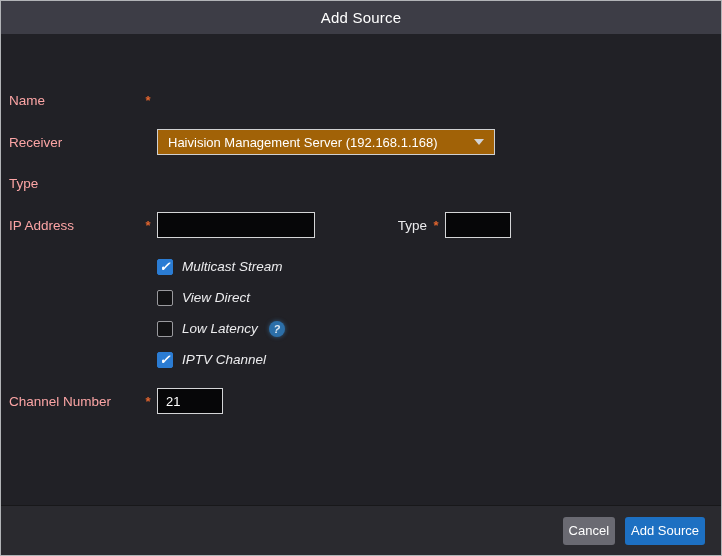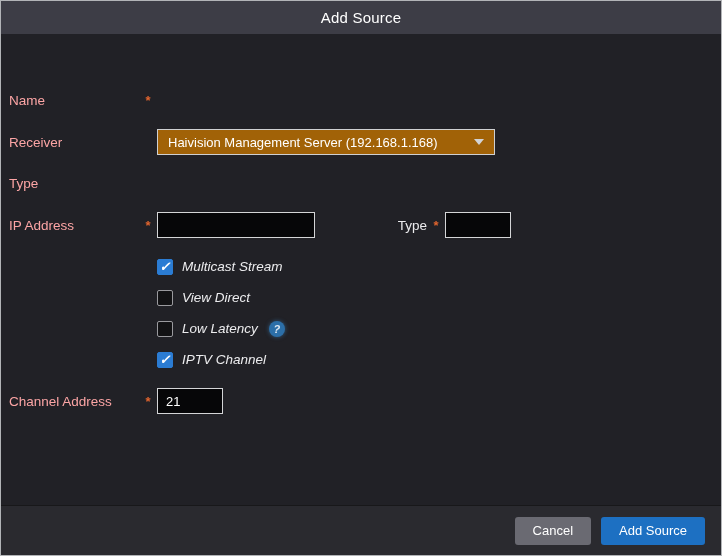--- a/index.html
+++ b/index.html
@@ -85,21 +85,21 @@
   .knob { width: 14px; height: 14px; border-radius: 50%; background: #8f8f95; flex: 0 0 14px; }
   .toggle-text { flex: 1; text-align: center; color: #c9c9cd; font-size: 9px; font-weight: bold; letter-spacing: .3px; }
   .epg-status { color: #97979b; font-size: 13px; }
 
   .footer {
     flex: 0 0 50px; background: #2a2a2f; border-top: 1px solid #18181a;
     display: flex; align-items: center; justify-content: flex-end;
     gap: 10px; padding-right: 16px;
   }
   .btn {
-    height: 28px; padding: 0 18px; border: none; border-radius: 3px;
+    height: 28px; padding: 0 6px; border: none; border-radius: 3px;
     font-family: "Liberation Sans", sans-serif; font-size: 13px; color: #ffffff; cursor: pointer;
   }
   .btn.cancel { background: #6a6a72; }
   .btn.primary { background: #1d70c2; }
 </style>
 </head>
 <body>
 
 <div class="dialog">
 
@@ -153,21 +153,21 @@
       <span class="check-lbl">Low Latency</span>
       <span class="help">?</span>
     </div>
 
     <div class="check-row" style="margin-bottom:18px;margin-top:12px;">
       <span class="checkbox checked"></span>
       <span class="check-lbl">IPTV Channel</span>
     </div>
 
     <div class="row">
-      <span class="lbl">Channel Address</span>
+      <span class="lbl">Channel Number</span>
       <span class="mark">*</span>
       <input class="inp small" type="text" value="21" style="">
     </div>
 
   </div>
 
   <div class="footer">
     <button class="btn cancel">Cancel</button>
     <button class="btn primary">Add Source</button>
   </div>

